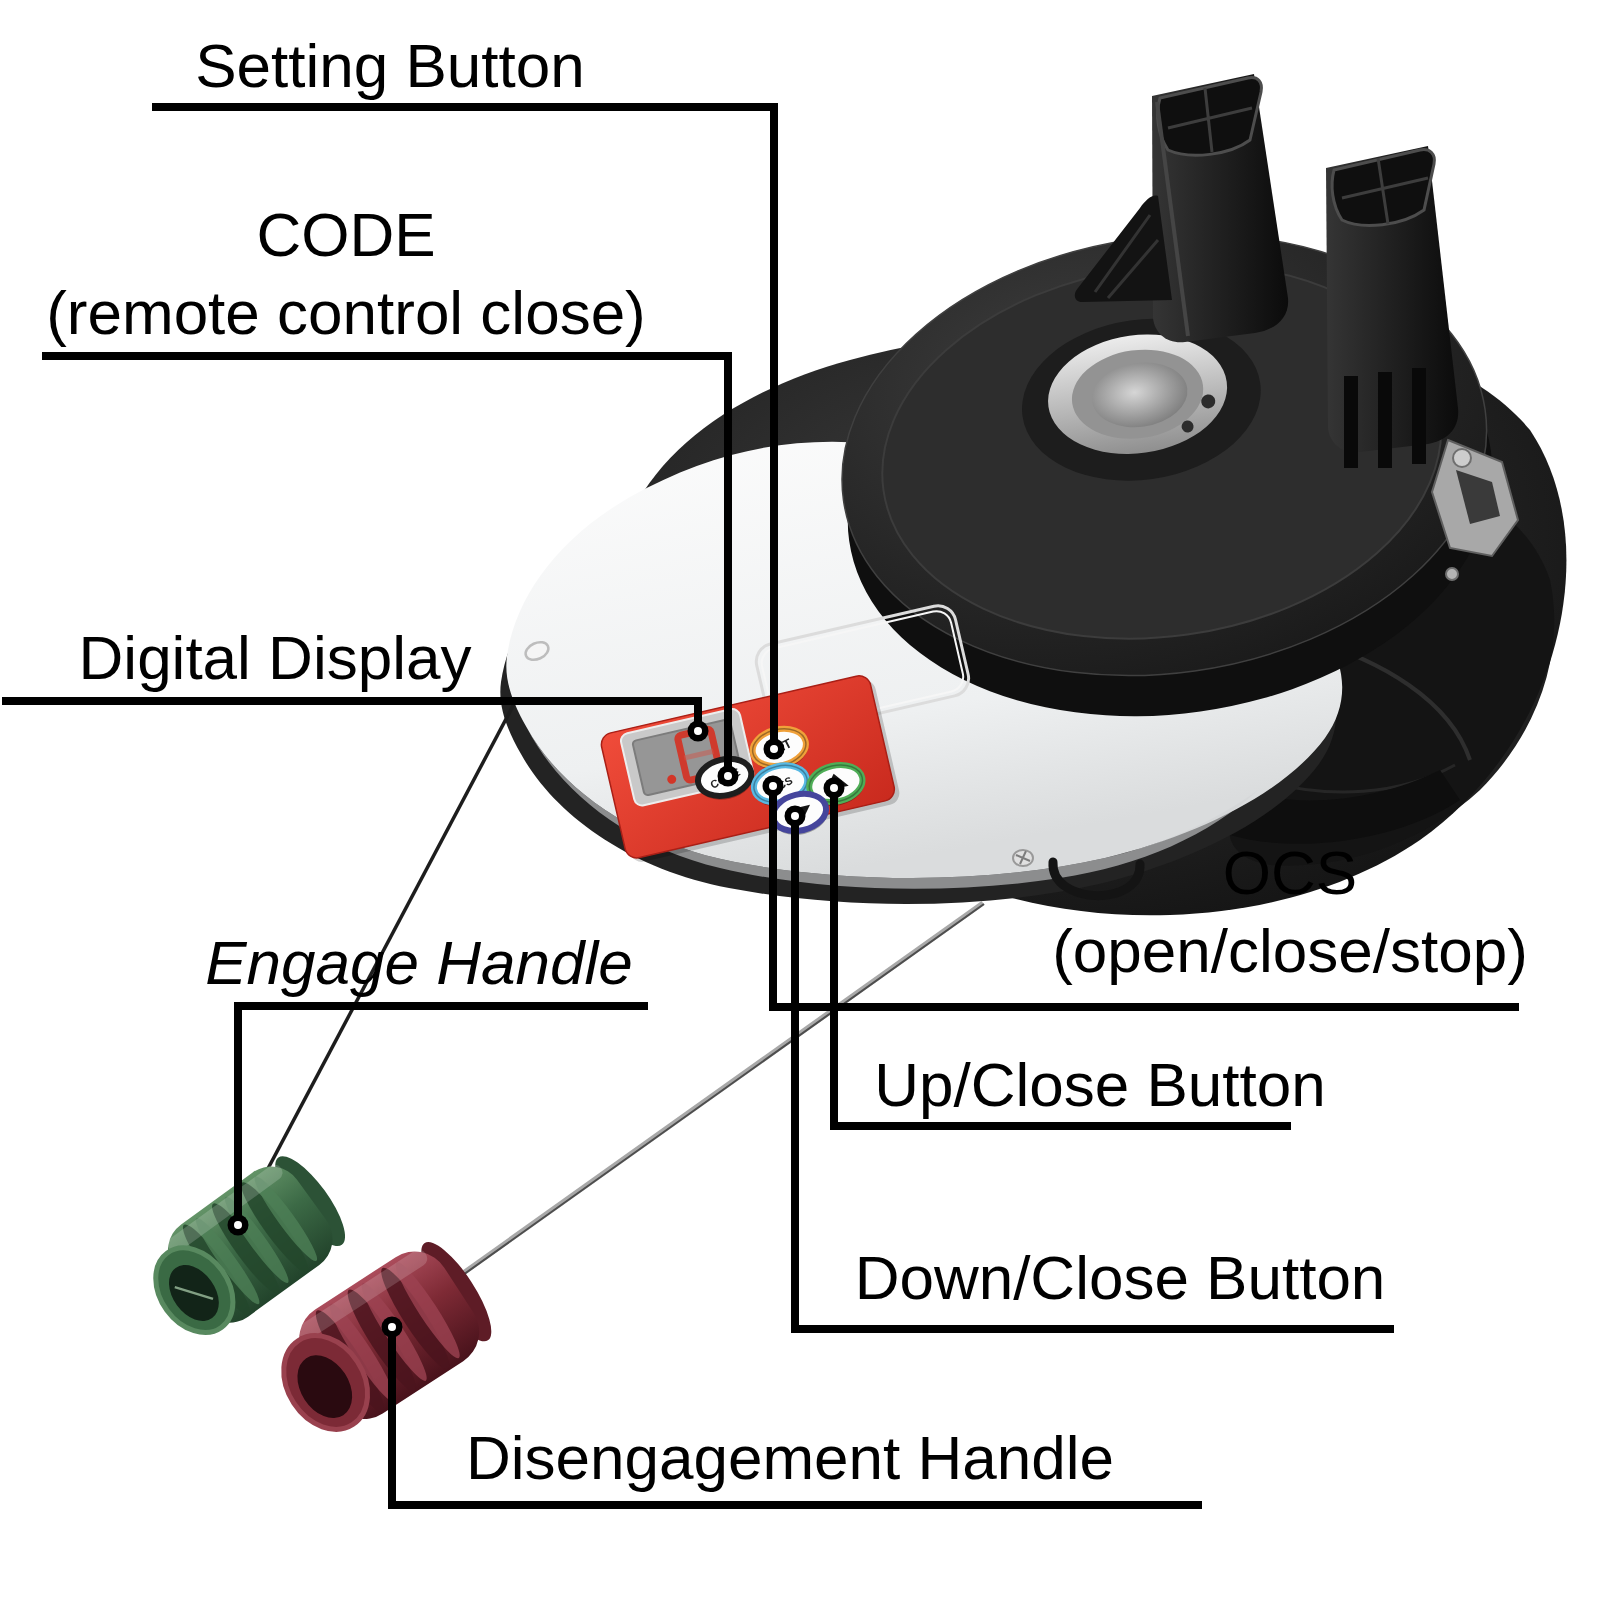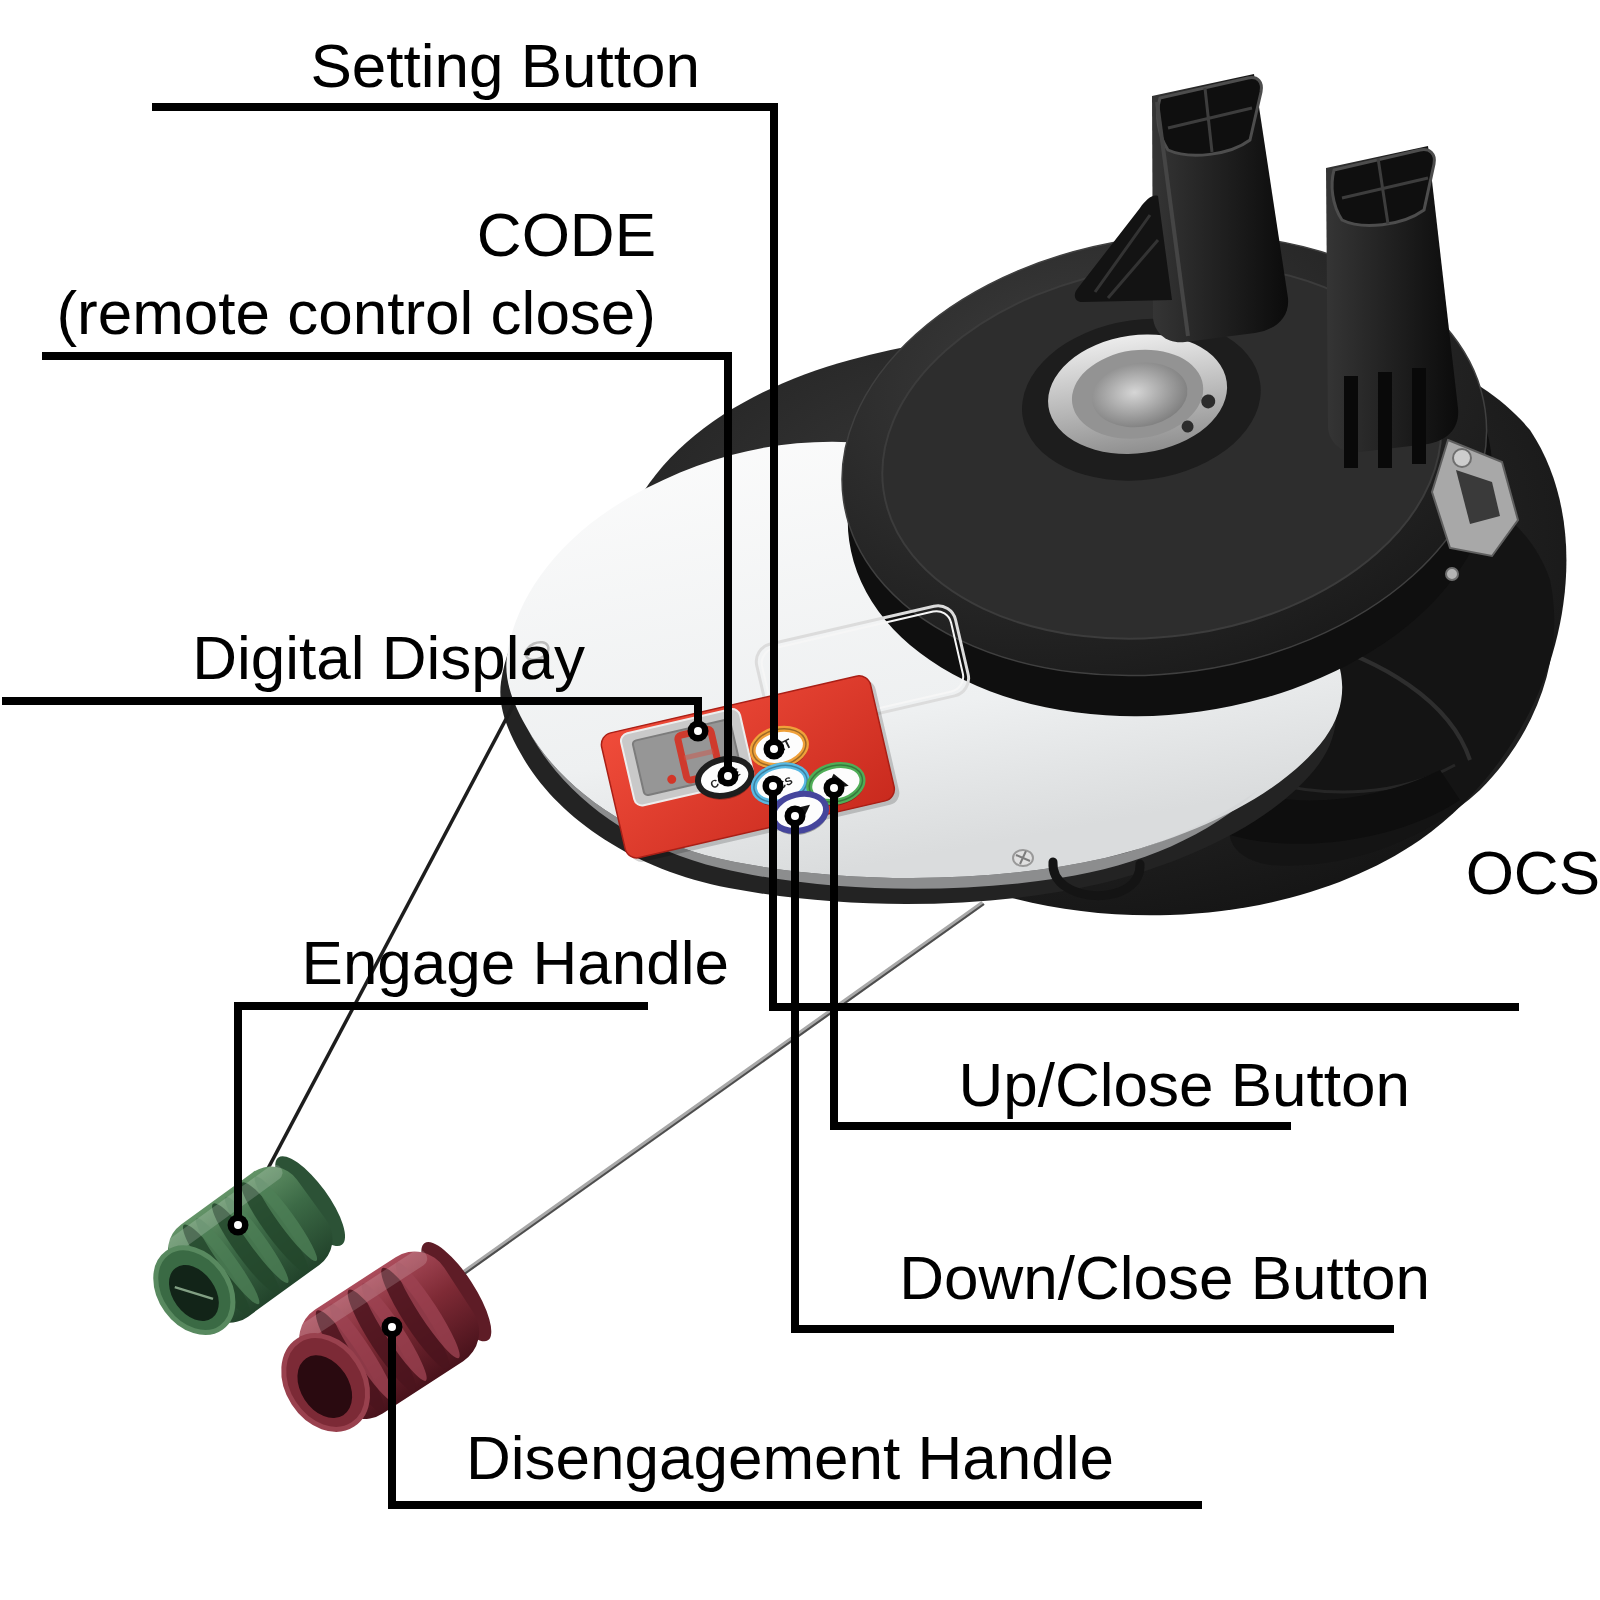--- a/index.html
+++ b/index.html
@@ -1,19 +1,19 @@
 <!DOCTYPE html>
 <html><head>
 <meta charset="utf-8">
 <style>
   html,body{margin:0;padding:0;background:#fff;}
   #stage{position:relative;width:1600px;height:1600px;background:#ffffff;overflow:hidden;
          font-family:"Liberation Sans", sans-serif;}
   #stage svg{position:absolute;left:0;top:0;}
-  .lbl{position:absolute;width:620px;text-align:right;font-size:62px;line-height:1.26;
+  .lbl{position:absolute;width:620px;text-align:center;font-size:62px;line-height:1.26;
        color:#000;white-space:nowrap;}
   .lbl span{display:block;}
 </style>
 </head>
 <body>
 
 <div id="stage">
 
 <svg width="1600" height="1600" viewBox="0 0 1600 1600">
   <defs>
@@ -274,26 +274,27 @@
 
   <div class="lbl" style="left:36px;top:196px;">
     <span>CODE</span>
     <span>(remote control close)</span>
   </div>
 
   <div class="lbl" style="left:-35px;top:619px;">
     <span>Digital Display</span>
   </div>
 
-  <div class="lbl" style="left:109px;top:924px;">
+  <div class="lbl" style="left:109px;top:924px;font-style:italic;">
     <span>Engage Handle</span>
   </div>
 
   <div class="lbl" style="left:980px;top:834px;">
     <span>OCS</span>
+    <span>(open/close/stop)</span>
   </div>
 
   <div class="lbl" style="left:790px;top:1046px;">
     <span>Up/Close Button</span>
   </div>
 
   <div class="lbl" style="left:810px;top:1239px;">
     <span>Down/Close Button</span>
   </div>
 

